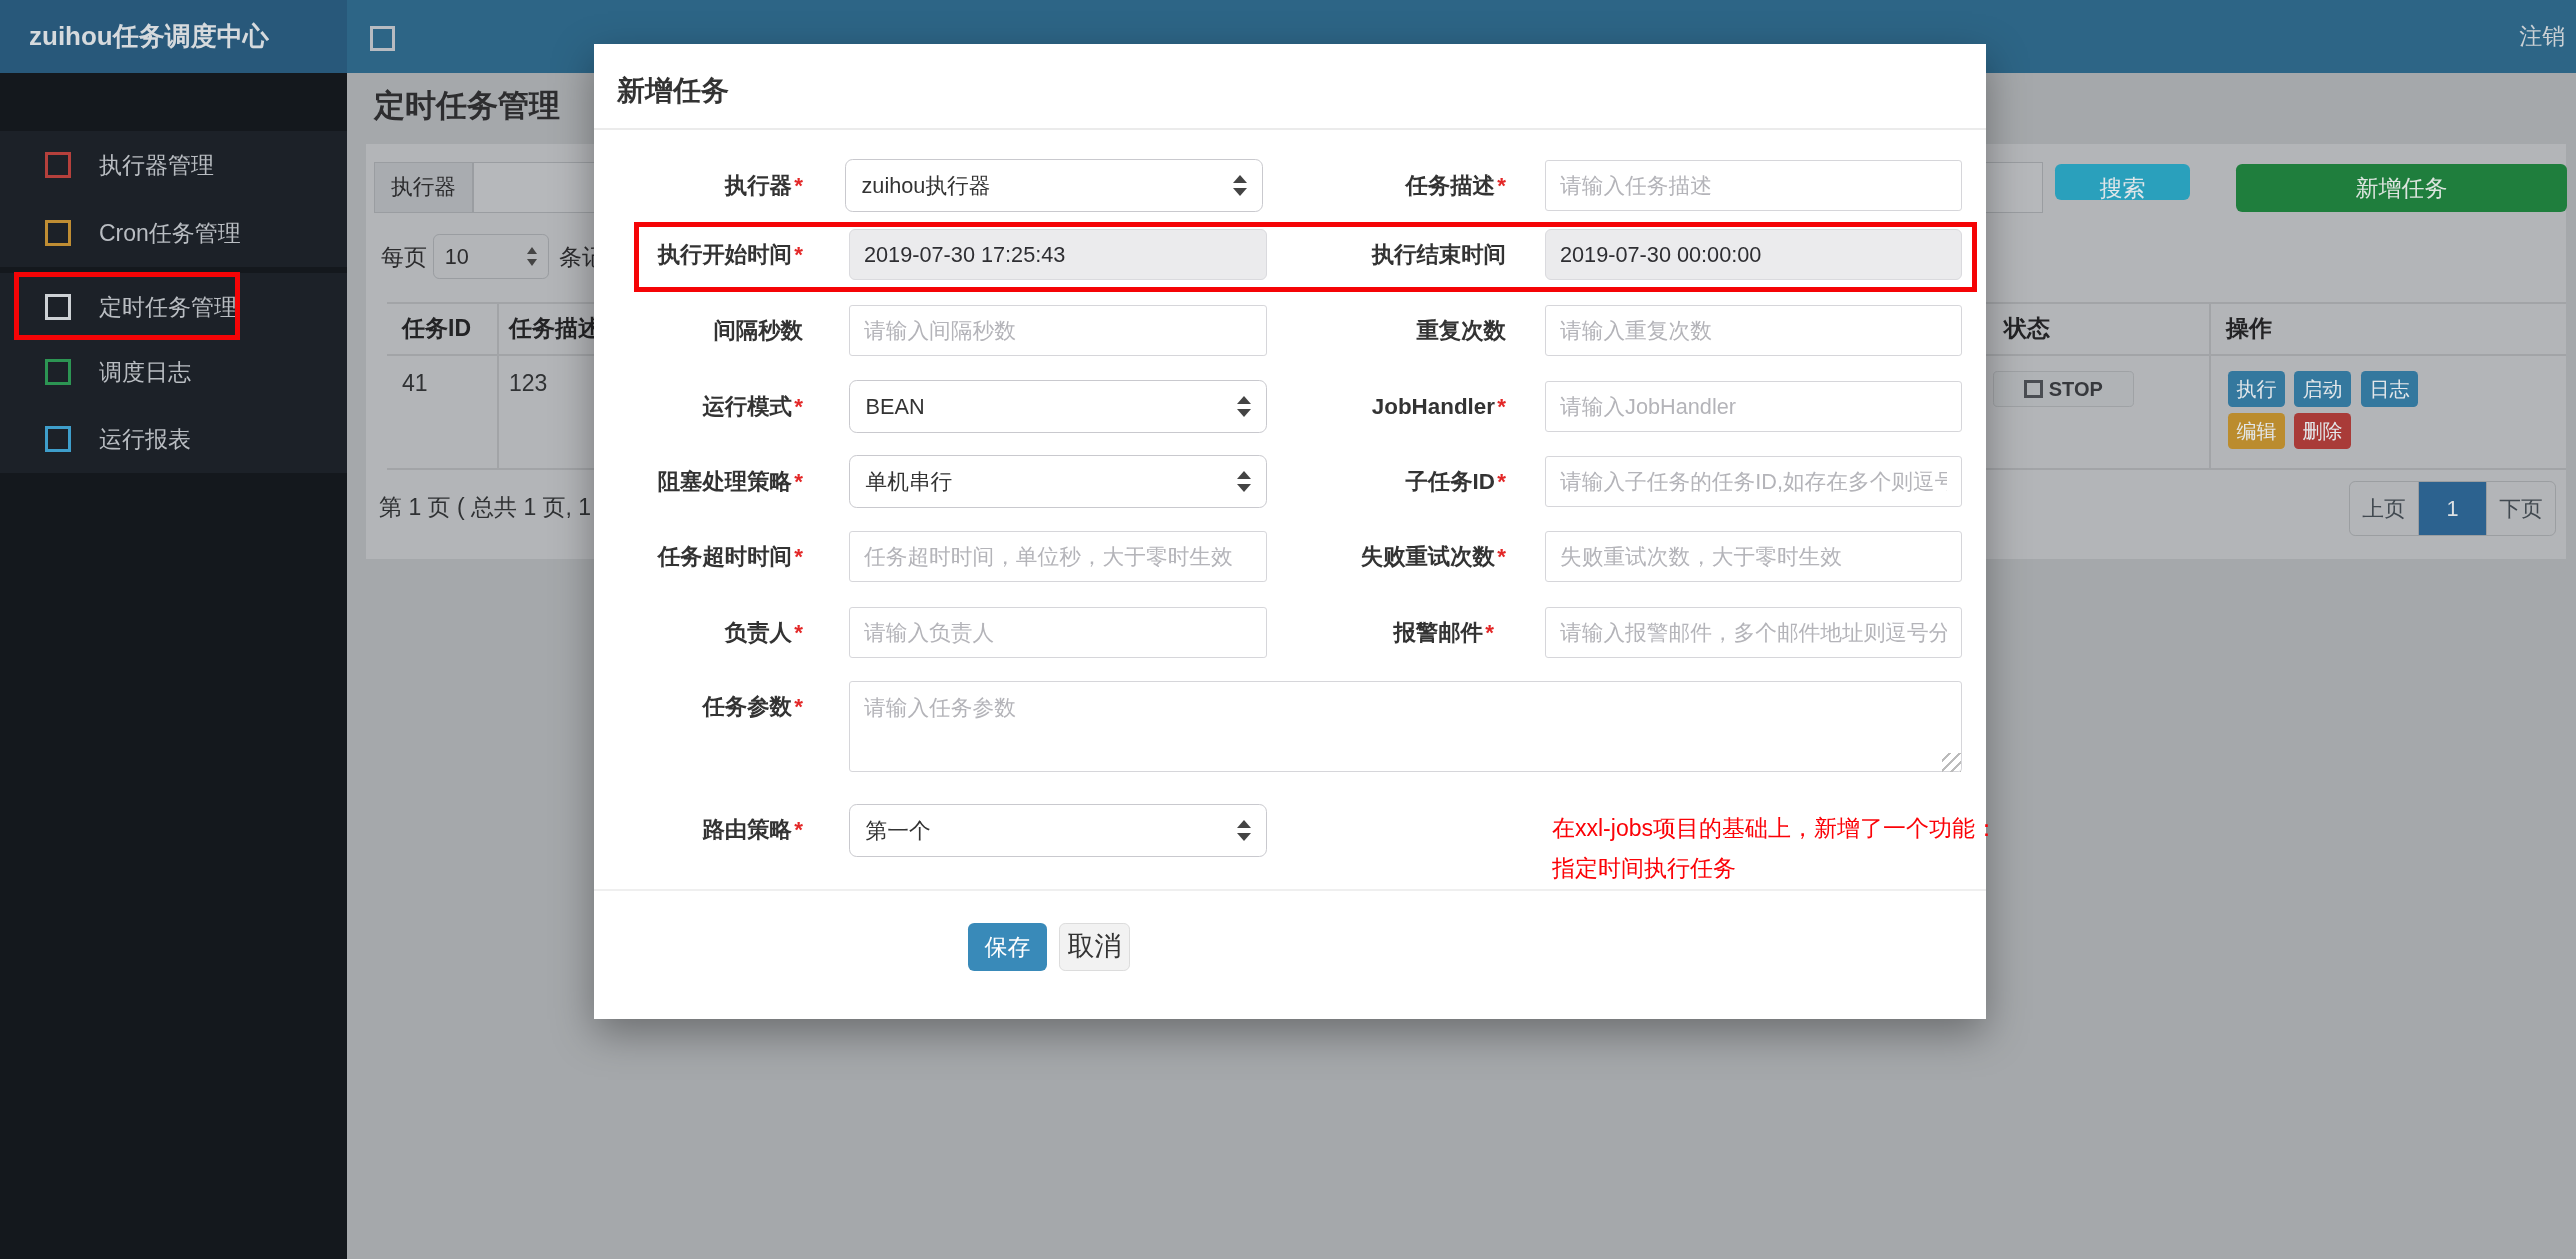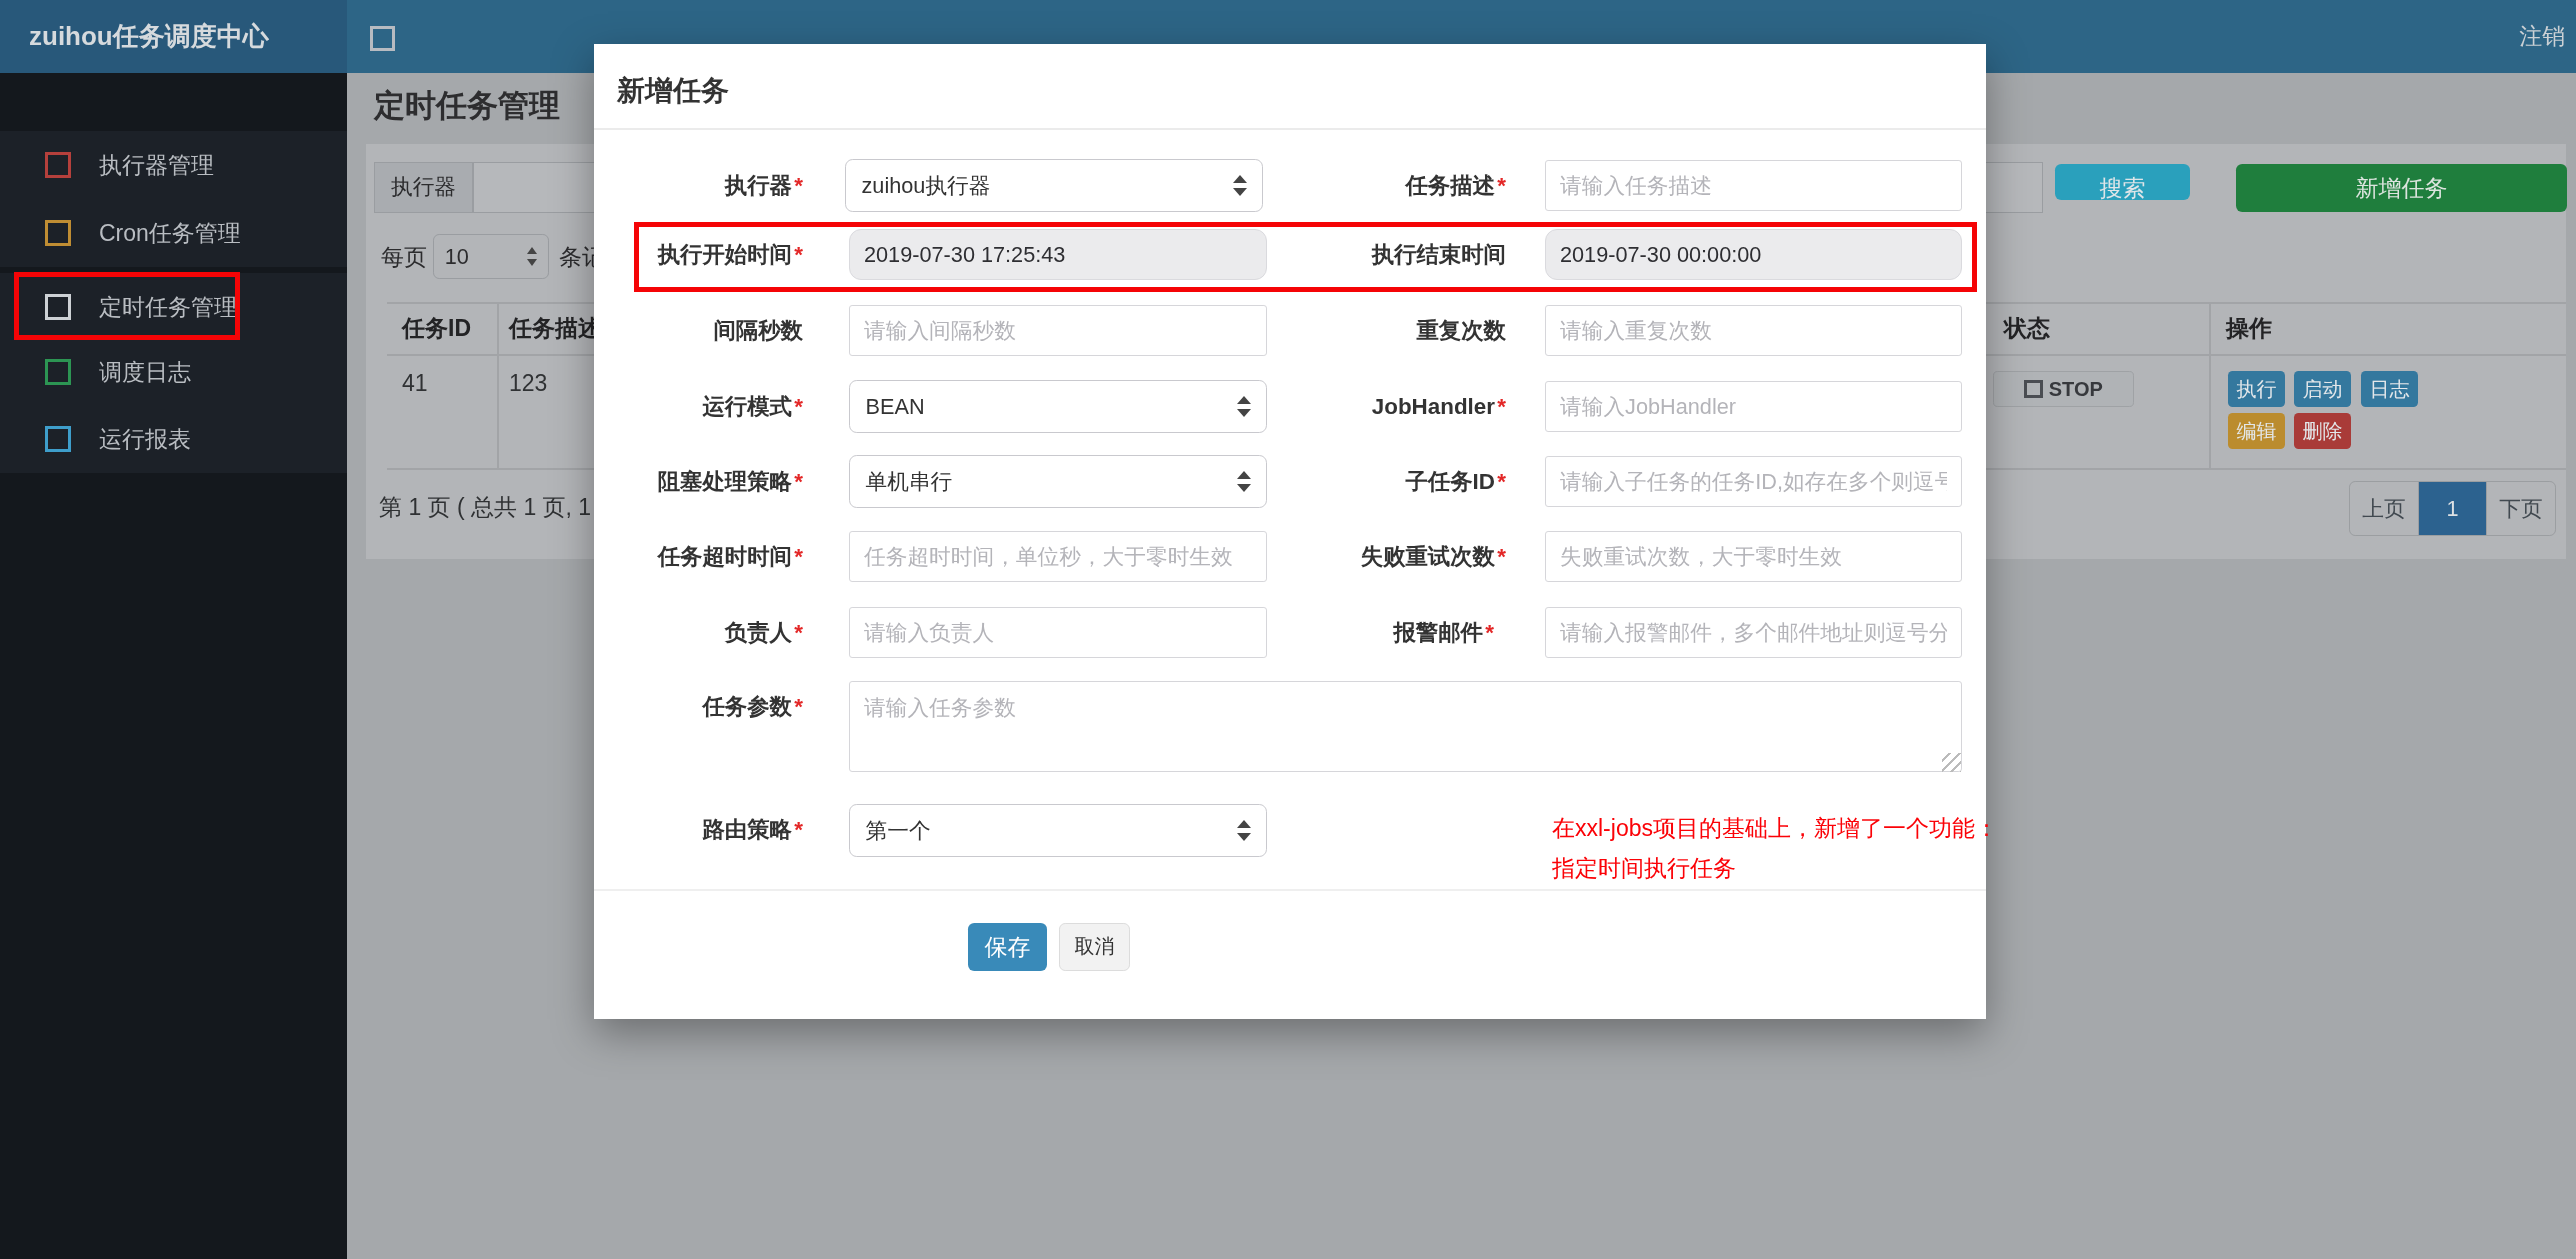--- a/index.html
+++ b/index.html
@@ -65,37 +65,37 @@
   .modal-title{left:23px;top:28px;font-size:28px;font-weight:bold;color:#333;}
   .modal-hline{left:0;width:1392px;height:1.5px;background:#ebebeb;}
 
   .f-label{height:51px;line-height:51px;font-size:22.4px;font-weight:bold;color:#333;
            text-align:right;white-space:nowrap;}
   .req{color:#e32727;margin-left:2.3px;}
   .f-input{height:51px;border:1.5px solid #d6d6da;border-radius:3.1px;background:#fff;
            font-size:21.7px;color:#333;padding:0 14px;outline:none;
            font-family:"Liberation Sans","DejaVu Sans",sans-serif;}
   .f-input::placeholder{color:#b4b4b9;}
-  .f-readonly{background:#ebebed;border-color:#dadade;color:#2e2e32;border-radius:12px;}
+  .f-readonly{background:#ebebed;border-color:#dadade;color:#2e2e32;border-radius:6px;}
   .f-select{height:53px;border:1.5px solid #c9c9ce;border-radius:7.7px;background:#fff;
             display:flex;align-items:center;justify-content:space-between;
             padding:0 15.5px;font-size:21.7px;color:#333;}
   .sel-arrows{display:flex;flex-direction:column;gap:5.4px;}
   .tri-up{width:0;height:0;border-left:7px solid transparent;border-right:7px solid transparent;
           border-bottom:8.5px solid #444;}
   .tri-down{width:0;height:0;border-left:7px solid transparent;border-right:7px solid transparent;
           border-top:8.5px solid #444;}
   textarea.f-input{padding-top:10.8px;resize:none;}
   .grip{right:3.1px;bottom:3.1px;width:18.6px;height:18.6px;z-index:21;
         background:repeating-linear-gradient(135deg,transparent 0 4.6px,#bbb 4.6px 7px);}
   .note{left:958px;width:433px;font-size:23px;color:#fb0207;line-height:39px;white-space:nowrap;}
   .btn-save{left:374px;top:879px;width:79px;height:48px;background:#398ab9;border-radius:6.2px;
         color:#fff;font-size:23px;text-align:center;line-height:48px;}
   .btn-cancel{left:465px;top:879px;width:71px;height:48px;background:#f2f2f2;border:1.5px solid #dcdcdc;
-        border-radius:6.2px;color:#333;font-size:20px;text-align:center;line-height:45px;}
+        border-radius:6.2px;color:#333;font-size:27px;text-align:center;line-height:45px;}
 
   
   .annot{border:5.4px solid #f50406;background:transparent;pointer-events:none;z-index:30;}
 </style>
 </head>
 <body>
 
 <div class="abs navbar">
   <div class="abs brand">zuihou任务调度中心</div>
   <span class="abs nav-toggle"></span>

